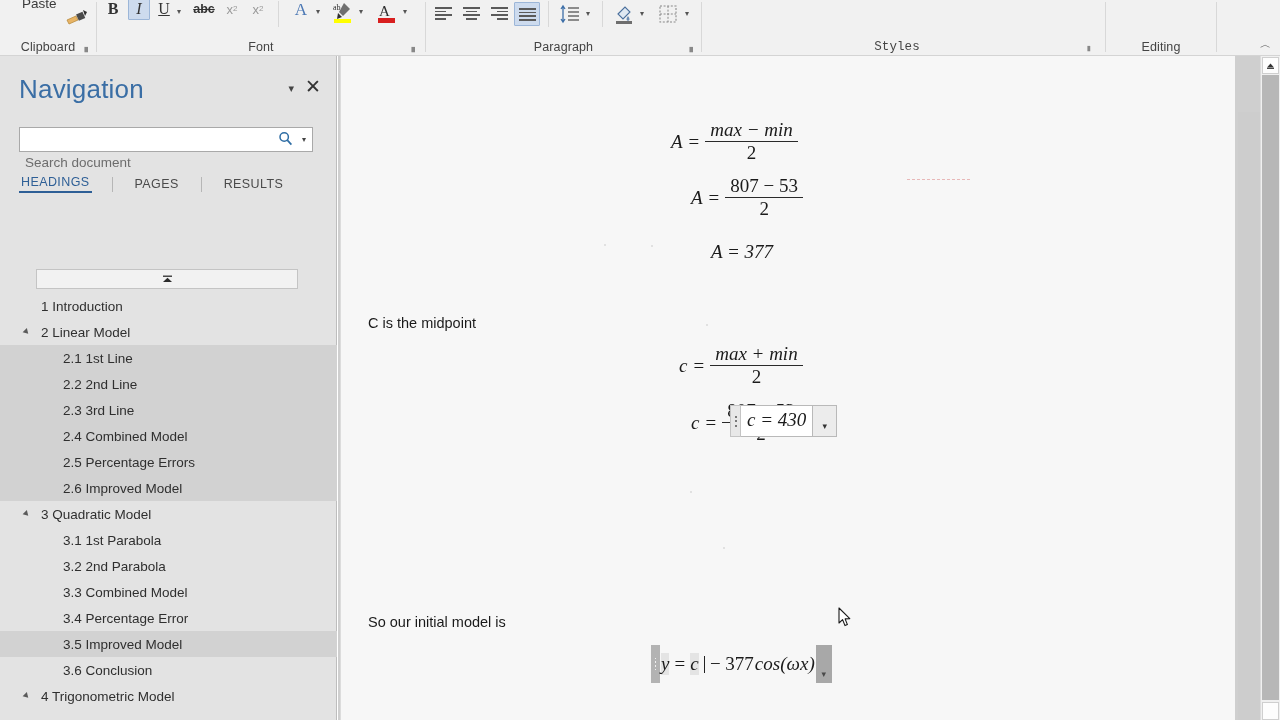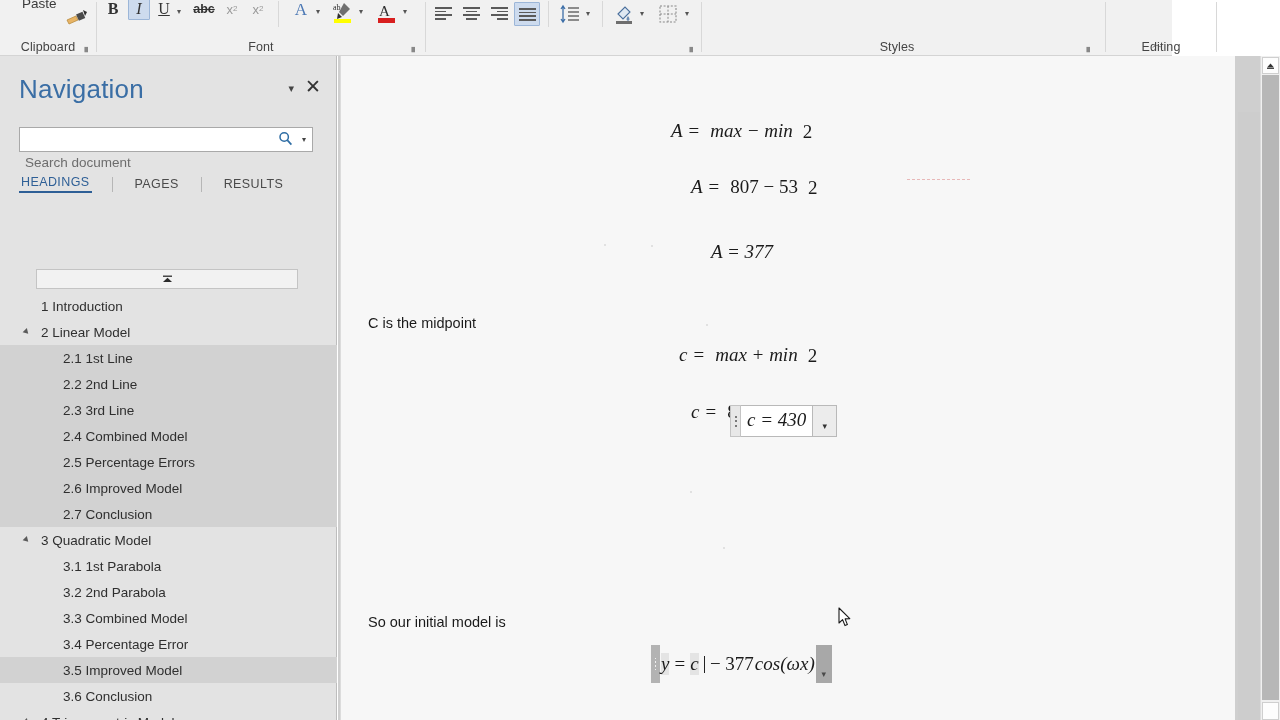--- a/index.html
+++ b/index.html
@@ -5,21 +5,21 @@
   * { box-sizing: border-box; margin: 0; padding: 0; }
   html, body {
     width: 1280px; height: 720px;
     overflow: hidden;
     font-family: "Liberation Sans", sans-serif;
     background: #ffffff;
   }
 
   
   #ribbon {
-    position: absolute; left: 0; top: 0; width: 1172px; height: 56px;
+    position: absolute; left: 0; top: 0; width: 1280px; height: 56px;
     background: #f1f1f1;
     border-bottom: 1px solid #d4d4d4;
   }
   .rib-group { position: absolute; top: 0; height: 56px; }
   .rib-sep {
     position: absolute; top: 2px; width: 1px; height: 50px;
     background: #d8d8d8;
   }
   .grp-label {
     position: absolute; bottom: 2px; width: 100%;
@@ -140,21 +140,21 @@
   }
 
   
   .mth {
     position: absolute; font-family: "Liberation Serif", serif;
     color: #1b1b1b; white-space: nowrap;
   }
   .eq { display: inline-flex; align-items: center; gap: 6px; }
   .it { font-style: italic; }
   .frac {
-    display: inline-flex; align-items: center;
+    display: inline-flex; flex-direction: column; align-items: center;
     vertical-align: middle; line-height: 1.05;
   }
   .frac .num { padding: 0 5px 1px 5px; }
   .frac .den { padding: 1px 5px 0 5px; }
   .frac .bar { width: 100%; height: 1.4px; background: #2a2a2a; }
 
   
   .eq-obj { position: absolute; display: flex; align-items: stretch; }
   .eq-handle {
     width: 11px; background: #e8e8e8; border: 1px solid #c4c4c4;
@@ -346,25 +346,26 @@
     </div>
     <div class="caret-sm" style="left:214px;top:9px;">▾</div>
     <div style="position:absolute;left:230px;top:2px;width:24px;height:24px;">
       <svg width="24" height="24" viewBox="0 0 24 24">
         <rect x="4" y="4" width="16" height="16" fill="none" stroke="#8a8a8a" stroke-width="1.1" stroke-dasharray="2 1.6"></rect>
         <line x1="12" y1="4" x2="12" y2="20" stroke="#8a8a8a" stroke-width="1" stroke-dasharray="2 1.6"></line>
         <line x1="4" y1="12" x2="20" y2="12" stroke="#8a8a8a" stroke-width="1" stroke-dasharray="2 1.6"></line>
       </svg>
     </div>
     <div class="caret-sm" style="left:259px;top:9px;">▾</div>
+    <div class="grp-label">Paragraph</div>
     <div class="grp-dialog" style="right:8px;">▗</div>
   </div>
   <div class="rib-sep" style="left:701px;"></div>
 
-  <div class="rib-group" style="left:702px;width:390px;">
+  <div class="rib-group" style="left:702px;width:390px;font-family:Liberation Mono, monospace;">
 
     <div class="grp-label" style="left:8px;width:374px;">Styles</div>
     <div class="grp-dialog" style="right:2px;">▗</div>
   </div>
   <div class="rib-sep" style="left:1105px;"></div>
 
   <div class="rib-group" style="left:1106px;width:110px;">
 
     <div class="grp-label">Editing</div>
   </div>
@@ -421,23 +422,20 @@
         <span class="h-label">2.3 3rd Line</span>
       </div>
       <div class="head-item lvl2 hover">
         <span class="h-label">2.4 Combined Model</span>
       </div>
       <div class="head-item lvl2 hover">
         <span class="h-label">2.5 Percentage Errors</span>
       </div>
       <div class="head-item lvl2 hover">
         <span class="h-label">2.6 Improved Model</span>
-      </div>
-      <div class="head-item lvl2 hover">
-        <span class="h-label">2.7 Conclusion</span>
       </div>
       <div class="head-item lvl1">
         <span class="tri"></span>
         <span class="h-label">3 Quadratic Model</span>
       </div>
       <div class="head-item lvl2">
         <span class="h-label">3.1 1st Parabola</span>
       </div>
       <div class="head-item lvl2">
         <span class="h-label">3.2 2nd Parabola</span>

